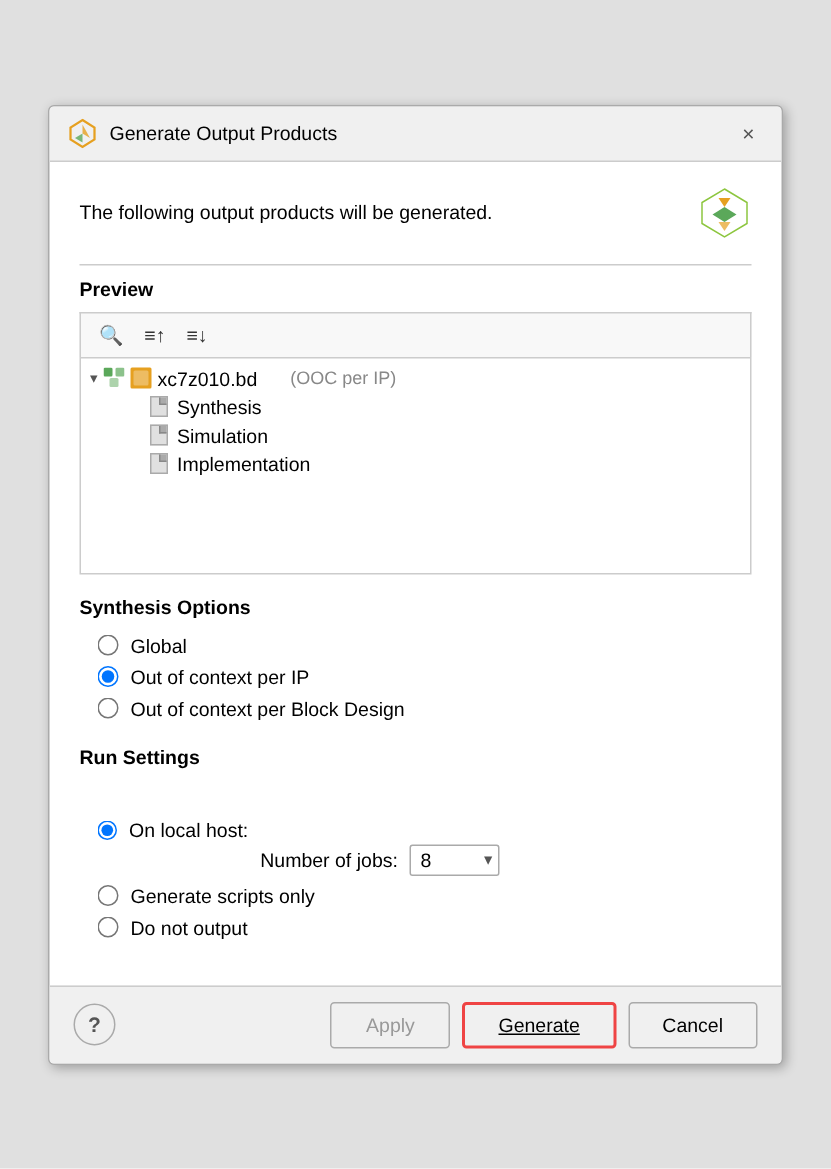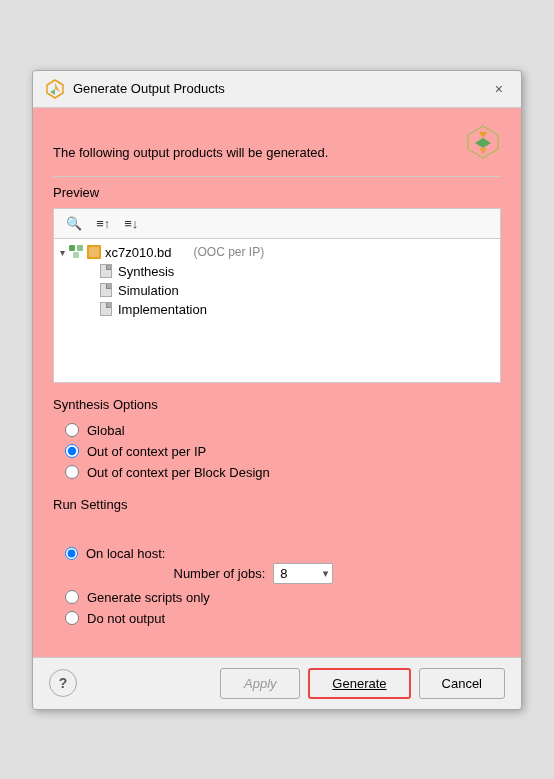--- a/index.html
+++ b/index.html
@@ -7,21 +7,21 @@
       font-family: 'Segoe UI', Arial, sans-serif;
       font-size: 13px;
       background: #e0e0e0;
       display: flex;
       justify-content: center;
       align-items: center;
       min-height: 100vh;
     }
     .dialog {
       width: 490px;
-      background: #fca5a5;
+      background: #ffffff;
       border: 1px solid #aaa;
       border-radius: 4px;
       box-shadow: 2px 2px 8px rgba(0,0,0,0.3);
       overflow: hidden;
     }
     .title-bar {
       background: #f0f0f0;
       border-bottom: 1px solid #ccc;
       padding: 8px 12px;
       display: flex;
@@ -54,35 +54,35 @@
 
     .dialog-body {
       padding: 16px 20px 12px 20px;
     }
     .description {
       font-size: 13px;
       color: #000;
       margin-bottom: 16px;
       display: flex;
       justify-content: space-between;
-      align-items: flex-end;
+      align-items: center;
     }
     .brand-logo {
       width: 36px;
       height: 36px;
       flex-shrink: 0;
     }
     .divider {
       border: none;
       border-top: 1px solid #ccc;
       margin: 8px 0;
     }
     .section-title {
       font-size: 13px;
-      font-weight: normal;
+      font-weight: bold;
       color: #000;
       margin-bottom: 8px;
     }
     
     .preview-section {
       margin-bottom: 14px;
     }
     .preview-toolbar {
       display: flex;
       align-items: center;
@@ -268,21 +268,20 @@
     .btn-primary {
       background: #f0f0f0;
       border: 2px solid #ef4444;
       color: #000;
       font-weight: normal;
       text-decoration: underline;
     }
     .btn-disabled {
       color: #999;
       cursor: default;
-      font-style: italic;
     }
 
     
     .preview-list::-webkit-scrollbar { width: 14px; }
     .preview-list::-webkit-scrollbar-track { background: #f0f0f0; }
     .preview-list::-webkit-scrollbar-thumb { background: #c0c0c0; border: 2px solid #f0f0f0; }
   </style>
 </head>
 <body>
 

